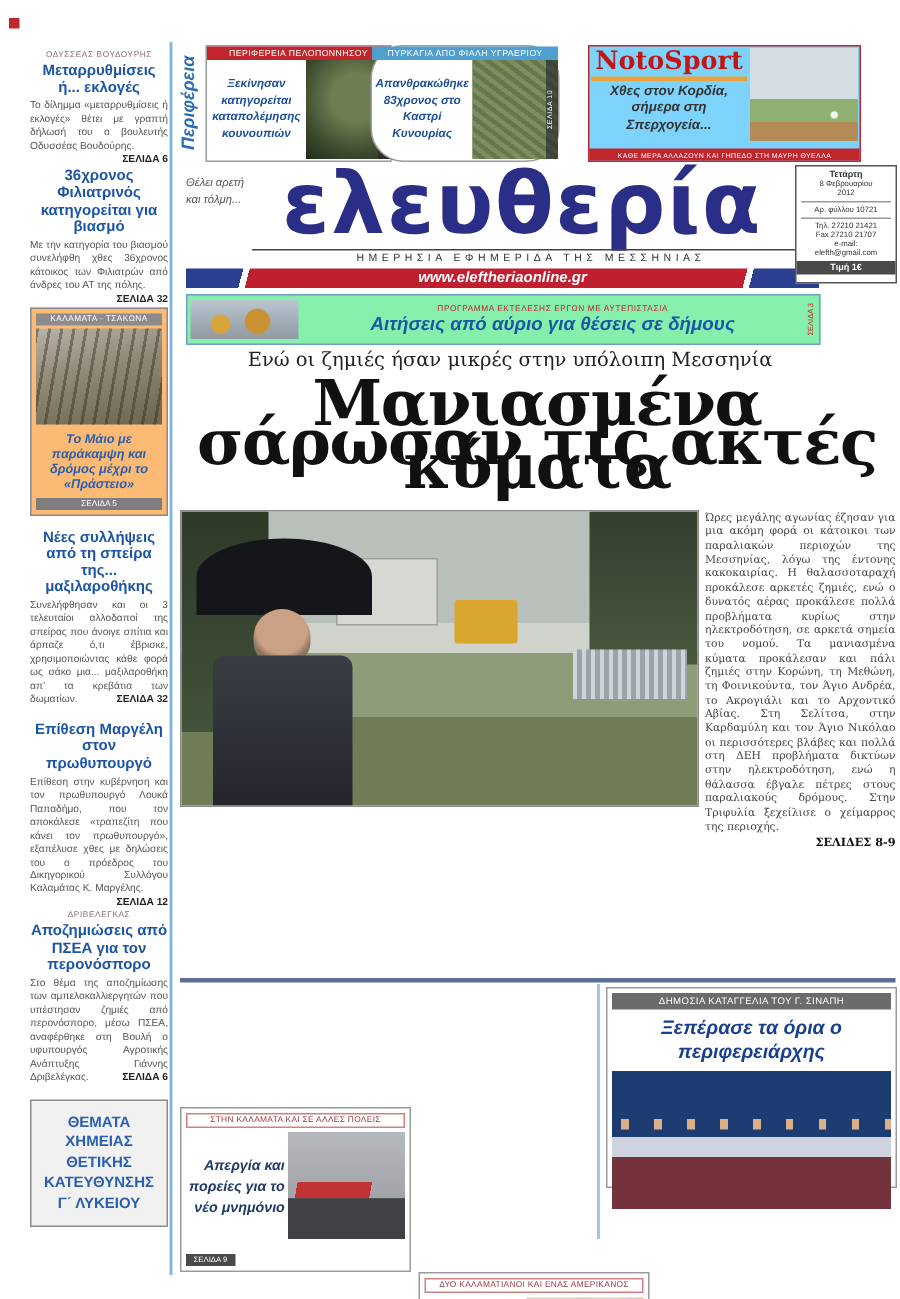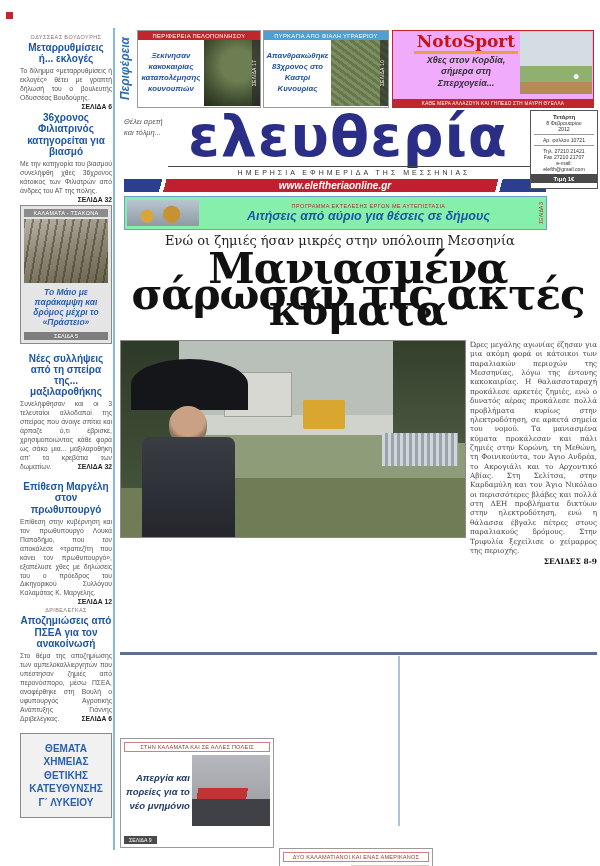--- a/index.html
+++ b/index.html
@@ -7,41 +7,41 @@
         font-family:"Liberation Sans",sans-serif;color:#222;}
   .abs{position:absolute;}
   
   .sidebar{position:absolute;left:20px;top:28px;width:92px;}
   .sb-rule{position:absolute;left:113px;top:28px;width:2px;height:822px;background:#86b7e0;}
   .sb-kicker{font-size:5.5px;color:#8a7272;text-align:center;letter-spacing:.4px;margin:6px 0 1px;}
   .sb-title{font-size:10px;font-weight:bold;color:#1d55a5;text-align:center;line-height:1.12;margin:2px 0 3px;}
   .sb-body{font-size:6.8px;color:#555;text-align:justify;line-height:1.32;}
   .sb-body .pg{font-weight:bold;color:#222;float:right;font-size:6.8px;}
   .sb-item{margin-bottom:9px;}
-  .sb-photobox{background:#e5e5e5;border:1px solid #8a8a8a;padding:3px;margin:4px 0 9px;}
+  .sb-photobox{background:#fdba74;border:1px solid #8a8a8a;padding:3px;margin:4px 0 9px;}
   .sb-photobox .hd{font-size:5.5px;color:#fff;background:#8c8c8c;text-align:center;padding:1px 0;letter-spacing:.3px;}
   .sb-photobox .ph{height:64px;margin:2px 0;}
   .sb-photobox .cap{font-size:8.5px;font-weight:bold;font-style:italic;color:#2a5fae;text-align:center;line-height:1.2;padding:2px 1px;}
   .sb-photobox .pgbar{font-size:5.5px;color:#fff;background:#7e7e7e;text-align:center;padding:1px 0;margin-top:2px;}
   .chembox{border:1px solid #8a8a8a;background:#f1f1f1;margin-top:4px;}
   .chembox .txt{font-size:10px;font-weight:bold;color:#2a5fae;text-align:center;line-height:1.35;padding:8px 4px;}
   
   .vert-region{left:118px;top:32px;height:74px;width:15px;writing-mode:vertical-rl;transform:rotate(180deg);
                font-size:12px;font-weight:bold;font-style:italic;color:#2b6cb3;text-align:center;}
   .tbox{border:1px solid #9a9a9a;background:#fff;}
   .tbox .hdr{font-size:5.8px;color:#fff;text-align:center;padding:1.5px 0;letter-spacing:.3px;}
   .hdr-red{background:#c0272d;}
   .hdr-blue{background:#4f9fd0;}
   .tbox .row{display:flex;height:calc(100% - 10px);}
   .tbox .txt{flex:1;font-size:7.8px;font-weight:bold;font-style:italic;color:#1c4f9c;text-align:center;
              display:flex;align-items:center;justify-content:center;line-height:1.4;padding:2px;}
   .tbox .ph{width:46%;position:relative;}
   .vpage{position:absolute;right:0;top:0;bottom:0;width:8px;writing-mode:vertical-rl;transform:rotate(180deg);
          font-size:4.6px;color:#fff;background:rgba(40,40,40,.65);text-align:center;letter-spacing:.4px;}
-  .noto{border:1px solid #c0272d;background:#f0abfc;padding-left:20px;}
+  .noto{border:1px solid #c0272d;background:#7dd3fc;}
   .noto-logo{font-family:"DejaVu Serif",serif;font-size:17px;font-weight:bold;color:#c41414;
              border-bottom:3px solid #e8a13c;display:inline-block;line-height:1;padding:2px 3px 1px;}
   .noto-txt{font-size:9px;font-weight:bold;font-style:italic;color:#333;line-height:1.25;text-align:center;padding:1px 2px;}
   .noto-strip{position:absolute;left:0;right:0;bottom:0;background:#c0272d;color:#fff;font-size:4.6px;
               text-align:center;padding:1.5px 0;letter-spacing:.3px;}
   
   .tagline{font-family:Liberation Sans, sans-serif;font-size:7.5px;font-style:italic;color:#555;line-height:1.5;}
   .logo{font-family:"DejaVu Sans",sans-serif;font-size:57px;font-weight:900;color:#2b2e87;
         letter-spacing:1px;text-align:center;line-height:1;}
   .mast-rule{background:#444;height:1px;}
@@ -163,46 +163,46 @@
     <div class="sb-item">
       <div class="sb-title">Επίθεση Μαργέλη στον πρωθυπουργό</div>
       <div class="sb-body">
         <span>Επίθεση στην κυβέρνηση και τον πρωθυπουργό Λουκά Παπαδήμο, που τον αποκάλεσε «τραπεζίτη που κάνει τον πρωθυπουργό», εξαπέλυσε χθες με δηλώσεις του ο πρόεδρος του Δικηγορικού Συλλόγου Καλαμάτας Κ. Μαργέλης.</span>
         <b class="pg">ΣΕΛΙΔΑ 12</b>
       </div>
     </div>
 
     <div class="sb-item">
       <div class="sb-kicker">ΔΡΙΒΕΛΕΓΚΑΣ</div>
-      <div class="sb-title">Αποζημιώσεις από ΠΣΕΑ για τον ανακοίνωσή</div>
+      <div class="sb-title">Αποζημιώσεις από ΠΣΕΑ για τον περονόσπορο</div>
       <div class="sb-body">
         <span>Στο θέμα της αποζημίωσης των αμπελοκαλλιεργητών που υπέστησαν ζημιές από περονόσπορο, μέσω ΠΣΕΑ, αναφέρθηκε στη Βουλή ο υφυπουργός Αγροτικής Ανάπτυξης Γιάννης Δριβελέγκας.</span>
         <b class="pg">ΣΕΛΙΔΑ 6</b>
       </div>
     </div>
 
     <div class="chembox">
       <div class="txt">ΘΕΜΑΤΑ ΧΗΜΕΙΑΣ ΘΕΤΙΚΗΣ ΚΑΤΕΥΘΥΝΣΗΣ Γ΄ ΛΥΚΕΙΟΥ</div>
 
     </div>
   </div>
 
   <div class="abs vert-region">Περιφέρεια</div>
 
   <div class="abs tbox" style="left:137px;top:30px;width:122px;height:76px;">
     <div class="hdr hdr-red">ΠΕΡΙΦΕΡΕΙΑ ΠΕΛΟΠΟΝΝΗΣΟΥ</div>
     <div class="row">
-      <div class="txt">Ξεκίνησαν κακοκαιρίας καταπολέμησης κουνουπιών</div>
+      <div class="txt">Ξεκίνησαν κατηγορείται καταπολέμησης κουνουπιών</div>
       <div class="ph ph-mosquito">
         <div class="vpage">ΣΕΛΙΔΑ 17</div>
       </div>
     </div>
   </div>
 
-  <div class="abs tbox" style="left:263px;top:30px;width:124px;height:76px;">
+  <div class="abs tbox" style="left:247px;top:30px;width:124px;height:76px;border-radius:22px;">
     <div class="hdr hdr-blue">ΠΥΡΚΑΓΙΑ ΑΠΟ ΦΙΑΛΗ ΥΓΡΑΕΡΙΟΥ</div>
     <div class="row">
       <div class="txt">Απανθρακώθηκε 83χρονος στο Καστρί Κυνουρίας</div>
       <div class="ph ph-aerial">
         <div class="vpage">ΣΕΛΙΔΑ 10</div>
       </div>
     </div>
   </div>
 
   <div class="abs noto" style="left:392px;top:30px;width:180px;height:76px;">
@@ -279,14 +279,19 @@
     <div class="row">
       <div class="txt">Συνελήφθησαν με μισό κιλό χασίς στο αυτοκίνητο</div>
       <div class="ph ph-hash"></div>
     </div>
 
   </div>
 
   <div class="abs divider" style="left:120px;top:652px;width:477px;height:3px;"></div>
   <div class="abs" style="left:398px;top:656px;width:2px;height:170px;background:#a8c4e0;"></div>
 
+  <div class="abs complaint" style="left:404px;top:658px;width:192px;height:132px;">
+    <div class="hdr">ΔΗΜΟΣΙΑ ΚΑΤΑΓΓΕΛΙΑ ΤΟΥ Γ. ΣΙΝΑΠΗ</div>
+    <div class="h">Ξεπέρασε τα όρια ο περιφερειάρχης</div>
+    <div class="ph ph-conf"></div>
+  </div>
 
 </div>
 
 </body></html>

